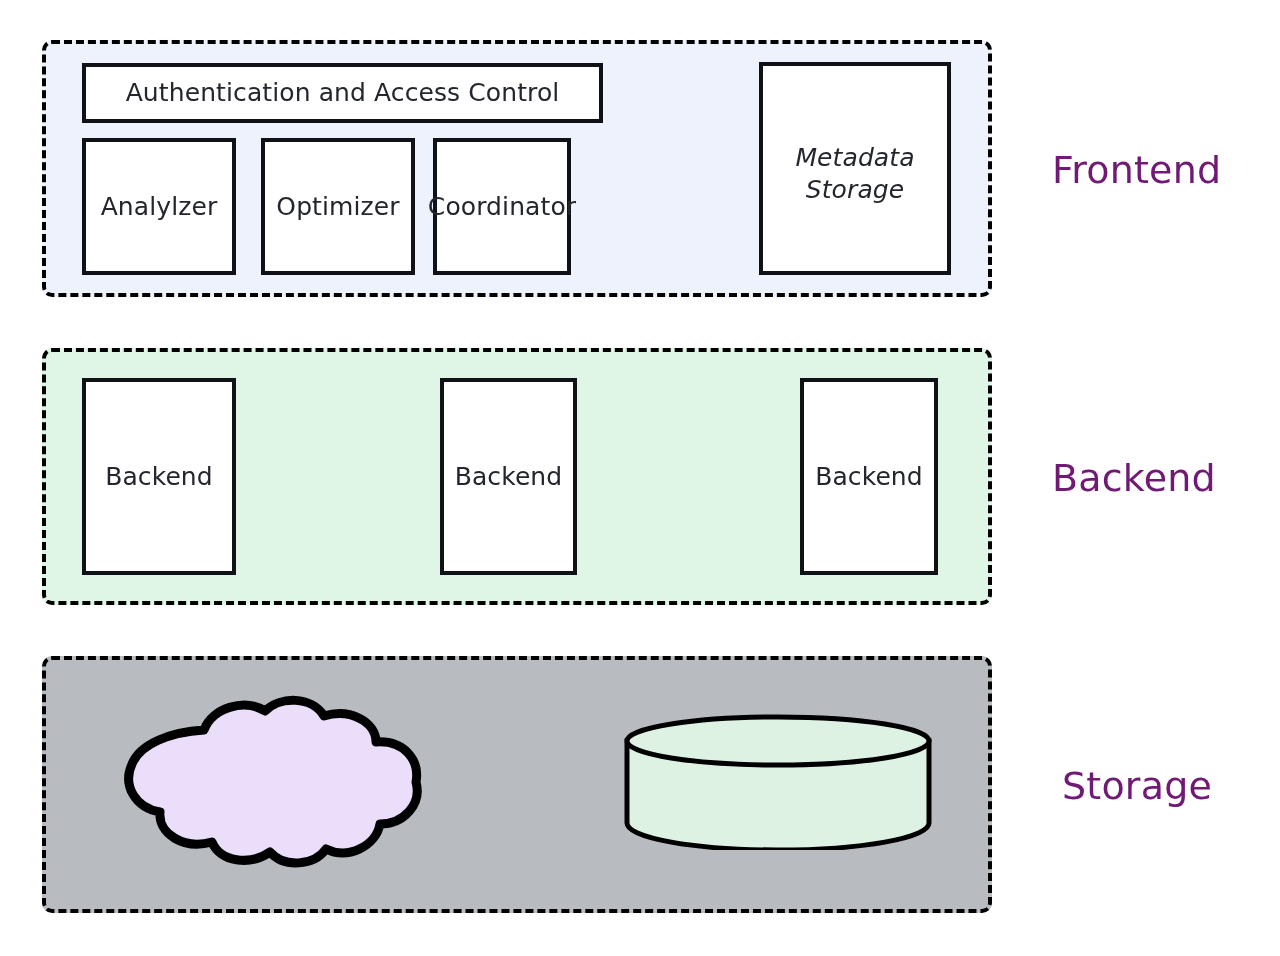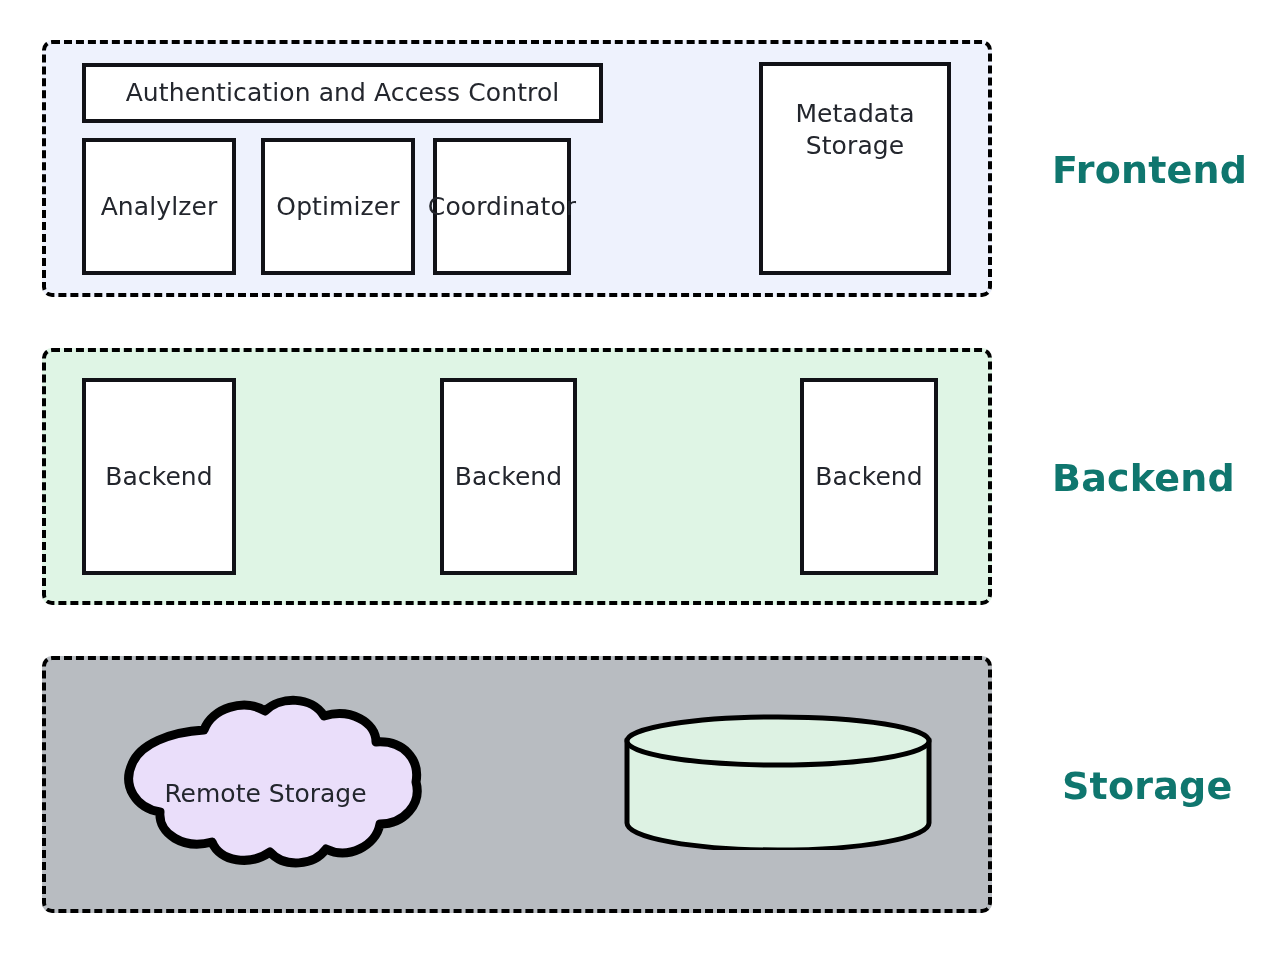--- a/index.html
+++ b/index.html
@@ -38,21 +38,21 @@
     line-height:1.28;
     color:#23262d;
     letter-spacing:.1px;
   }
 
   
   #node-auth       {left:82px; top:63px;  width:521px;height:60px;}
   #node-analyzer   {left:82px; top:138px; width:154px;height:137px;}
   #node-optimizer  {left:261px;top:138px; width:154px;height:137px;}
   #node-coordinator{left:433px;top:138px; width:138px;height:137px;}
-  #node-metadata   {left:759px;top:62px;  width:192px;height:213px;align-items:flex-start;padding-top:32px;}
+  #node-metadata   {left:759px;top:62px;  width:192px;height:213px;align-items:flex-start;padding-top:76px;font-style:italic;}
 
   
   #node-backend-1{left:82px; top:378px;width:154px;height:197px;}
   #node-backend-2{left:440px;top:378px;width:137px;height:197px;}
   #node-backend-3{left:800px;top:378px;width:138px;height:197px;}
 
   
   #shape-remote-storage{position:absolute;left:108px;top:694px;width:315px;height:176px;}
   #shape-local-storage {position:absolute;left:622px;top:714px;width:312px;height:136px;}
   .shape-label{
@@ -62,22 +62,22 @@
     text-align:center;
     white-space:nowrap;
   }
   #label-remote-storage{left:108px;top:779px;width:315px;}
   #label-local-storage {left:622px;top:793px;width:312px;}
 
   
   .tier-label{
     position:absolute;
     font-size:38px;
-    font-weight:700;
-    color:#0f766e;
+    font-weight:400;
+    color:#701a75;
     letter-spacing:.2px;
     white-space:nowrap;
   }
   #tier-label-frontend{left:1052px;top:148px;}
   #tier-label-backend {left:1052px;top:456px;}
   #tier-label-storage {left:1062px;top:764px;}
 </style>
 </head>
 <body>
 
@@ -135,21 +135,20 @@
              C242 14, 268 28, 268 48
              C296 46, 312 66, 308 88
              C314 110, 296 130, 272 130
              C268 152, 240 166, 218 155
              C206 172, 176 174, 162 158
              C142 172, 112 168, 104 148
              C76 156, 50 140, 52 118
              C28 114, 14 92, 24 70
              C32 50, 62 38, 96 36 Z" fill="#eadefa" stroke="#000000" stroke-width="9" stroke-linejoin="round"></path>
   </svg>
-  <div class="shape-label" id="label-remote-storage">Remote Storage</div>
 
   <svg id="shape-local-storage" viewBox="0 0 312 136">
     <path d="M5 27 L5 109 A151 27 0 0 0 307 109 L307 27 Z" fill="#ddf2e3" stroke="#000000" stroke-width="5"></path>
     <ellipse cx="156" cy="27" rx="151" ry="24" fill="#ddf2e3" stroke="#000000" stroke-width="5"></ellipse>
   </svg>
 
   <div class="tier-label" id="tier-label-storage">Storage</div>
 
 </div>
 

